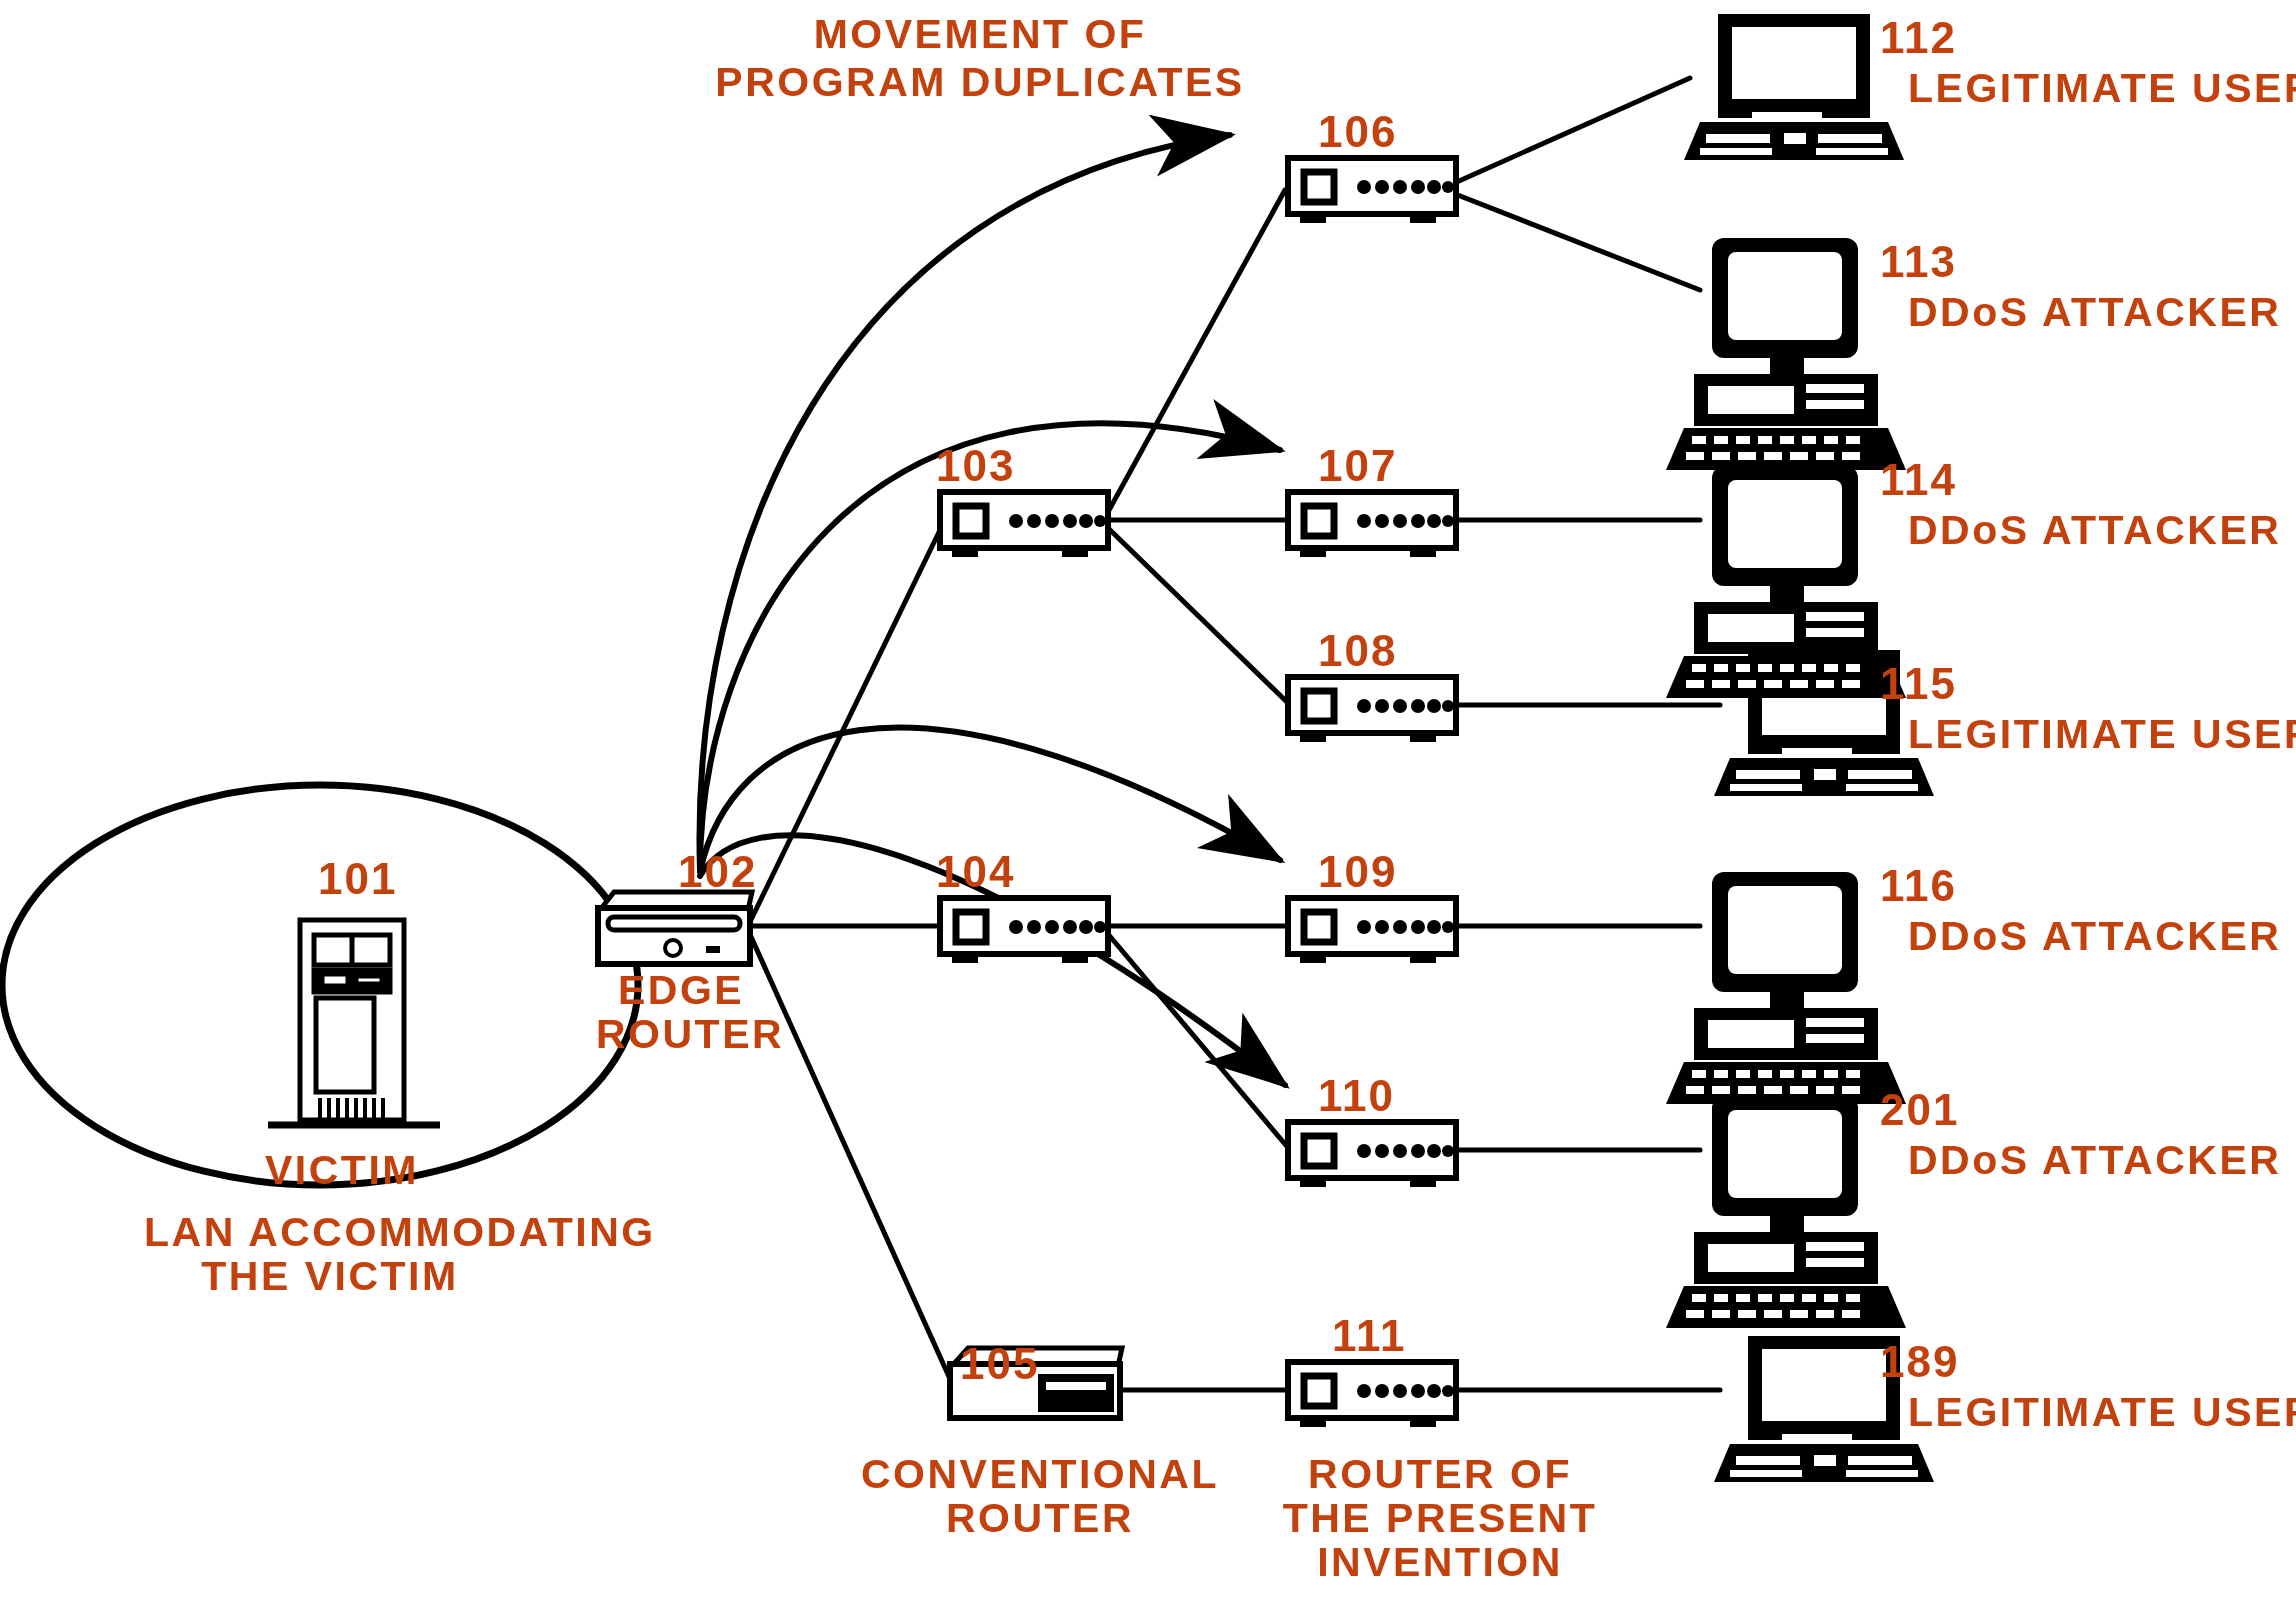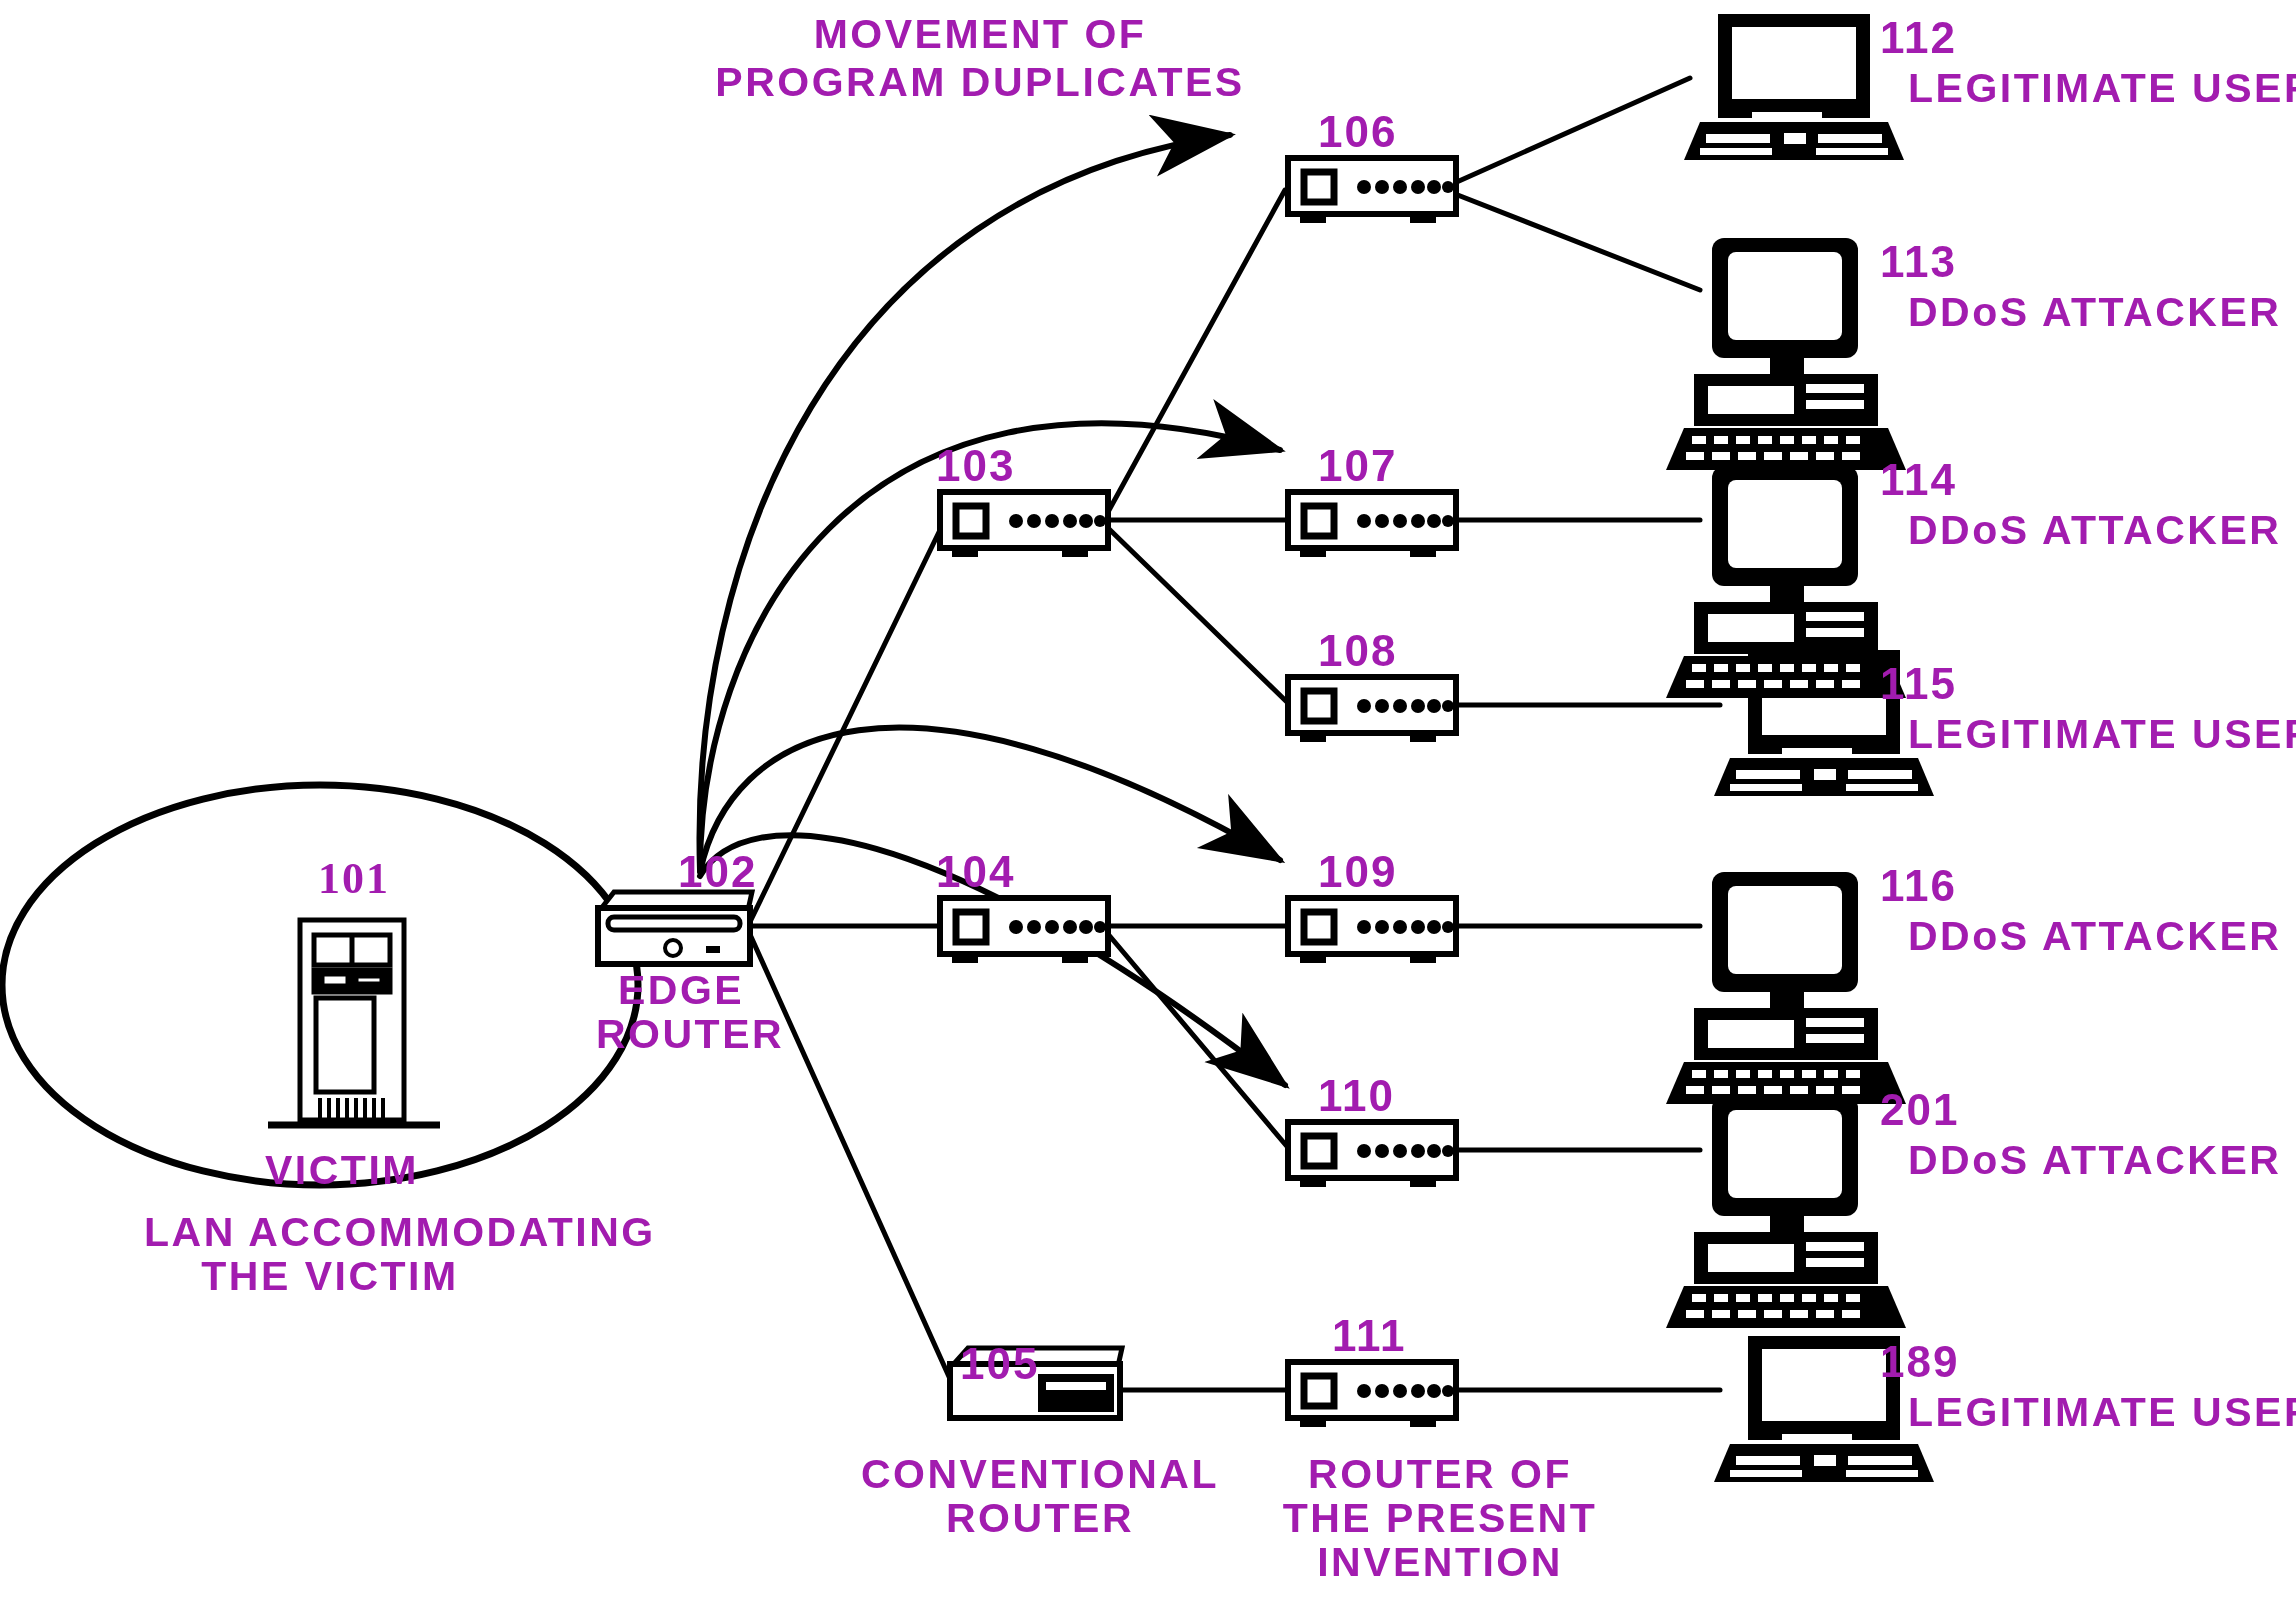--- a/index.html
+++ b/index.html
@@ -7,21 +7,21 @@
   body{
     font-family:"Liberation Sans", sans-serif;
     width:2296px;height:1610px;overflow:hidden;position:relative;
   }
   #stage{position:absolute;left:0;top:0;width:2296px;height:1610px;}
   svg{position:absolute;left:0;top:0;width:2296px;height:1610px;display:block;}
   .lbl{
     position:absolute;
     font-family:"Liberation Sans", sans-serif;
     font-weight:700;
-    color:#a21caf;
+    color:#c2410c;
     letter-spacing:1px;
     white-space:pre;
     line-height:1.08;
   }
   .ref{font-size:44px;letter-spacing:2px;}
   .cap{font-size:41px;letter-spacing:2.5px;}
   .cap.ctr{text-align:center;}
   .title{font-size:41px;letter-spacing:2.5px;text-align:center;}
 </style>
 </head>
@@ -392,21 +392,21 @@
             <rect x="1816" y="1310" width="18" height="8"></rect>
         <rect x="1842" y="1310" width="18" height="8"></rect>
       </g>
     </g>
   </g>
 </svg>
 
 <div class="lbl title" style="left:700px;top:12px;width:560px;">MOVEMENT OF</div>
 <div class="lbl title" style="left:680px;top:60px;width:600px;">PROGRAM DUPLICATES</div>
 
-<div class="lbl ref" style="left:318px;top:855px;font-family:Liberation Serif, serif;">101</div>
+<div class="lbl ref" style="left:318px;top:855px;">101</div>
 <div class="lbl cap" style="left:265px;top:1148px;">VICTIM</div>
 
 <div class="lbl cap ctr" style="left:144px;top:1210px;width:400px;">LAN ACCOMMODATING</div>
 <div class="lbl cap ctr" style="left:130px;top:1254px;width:400px;">THE VICTIM</div>
 
 <div class="lbl ref" style="left:678px;top:848px;">102</div>
 <div class="lbl cap" style="left:618px;top:968px;">EDGE</div>
 <div class="lbl cap" style="left:596px;top:1012px;">ROUTER</div>
 
 <div class="lbl ref" style="left:936px;top:442px;">103</div>

